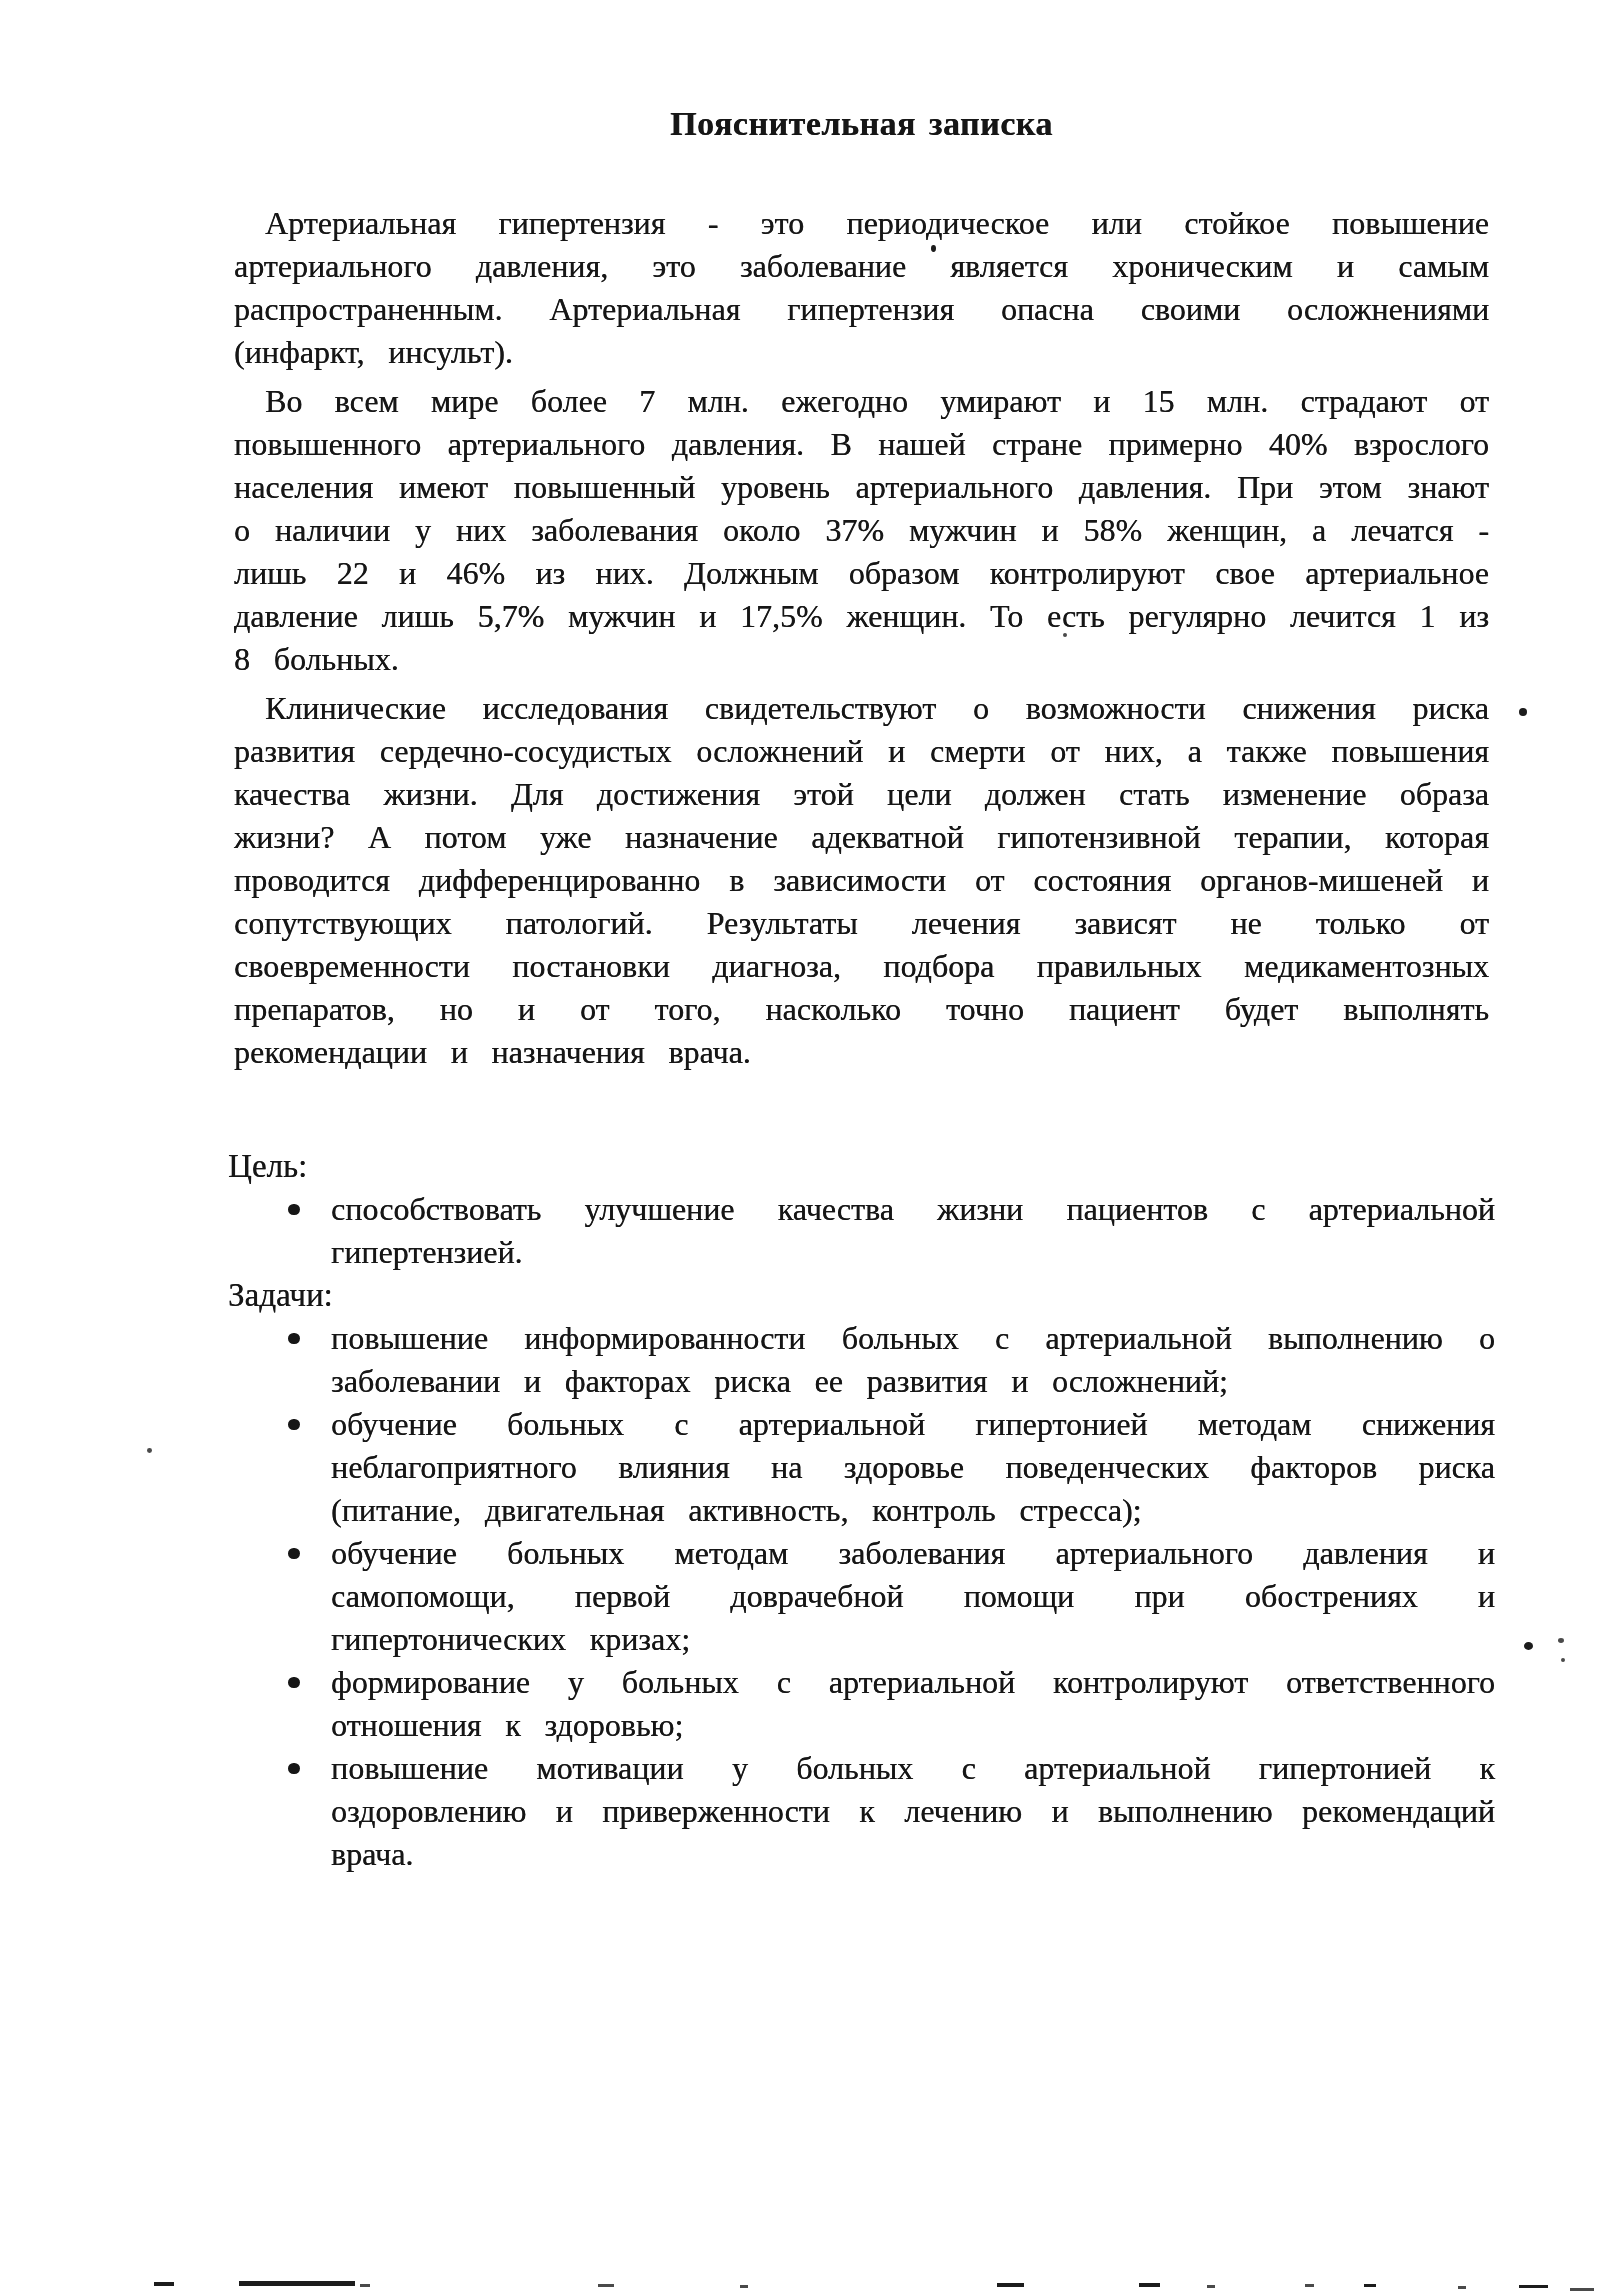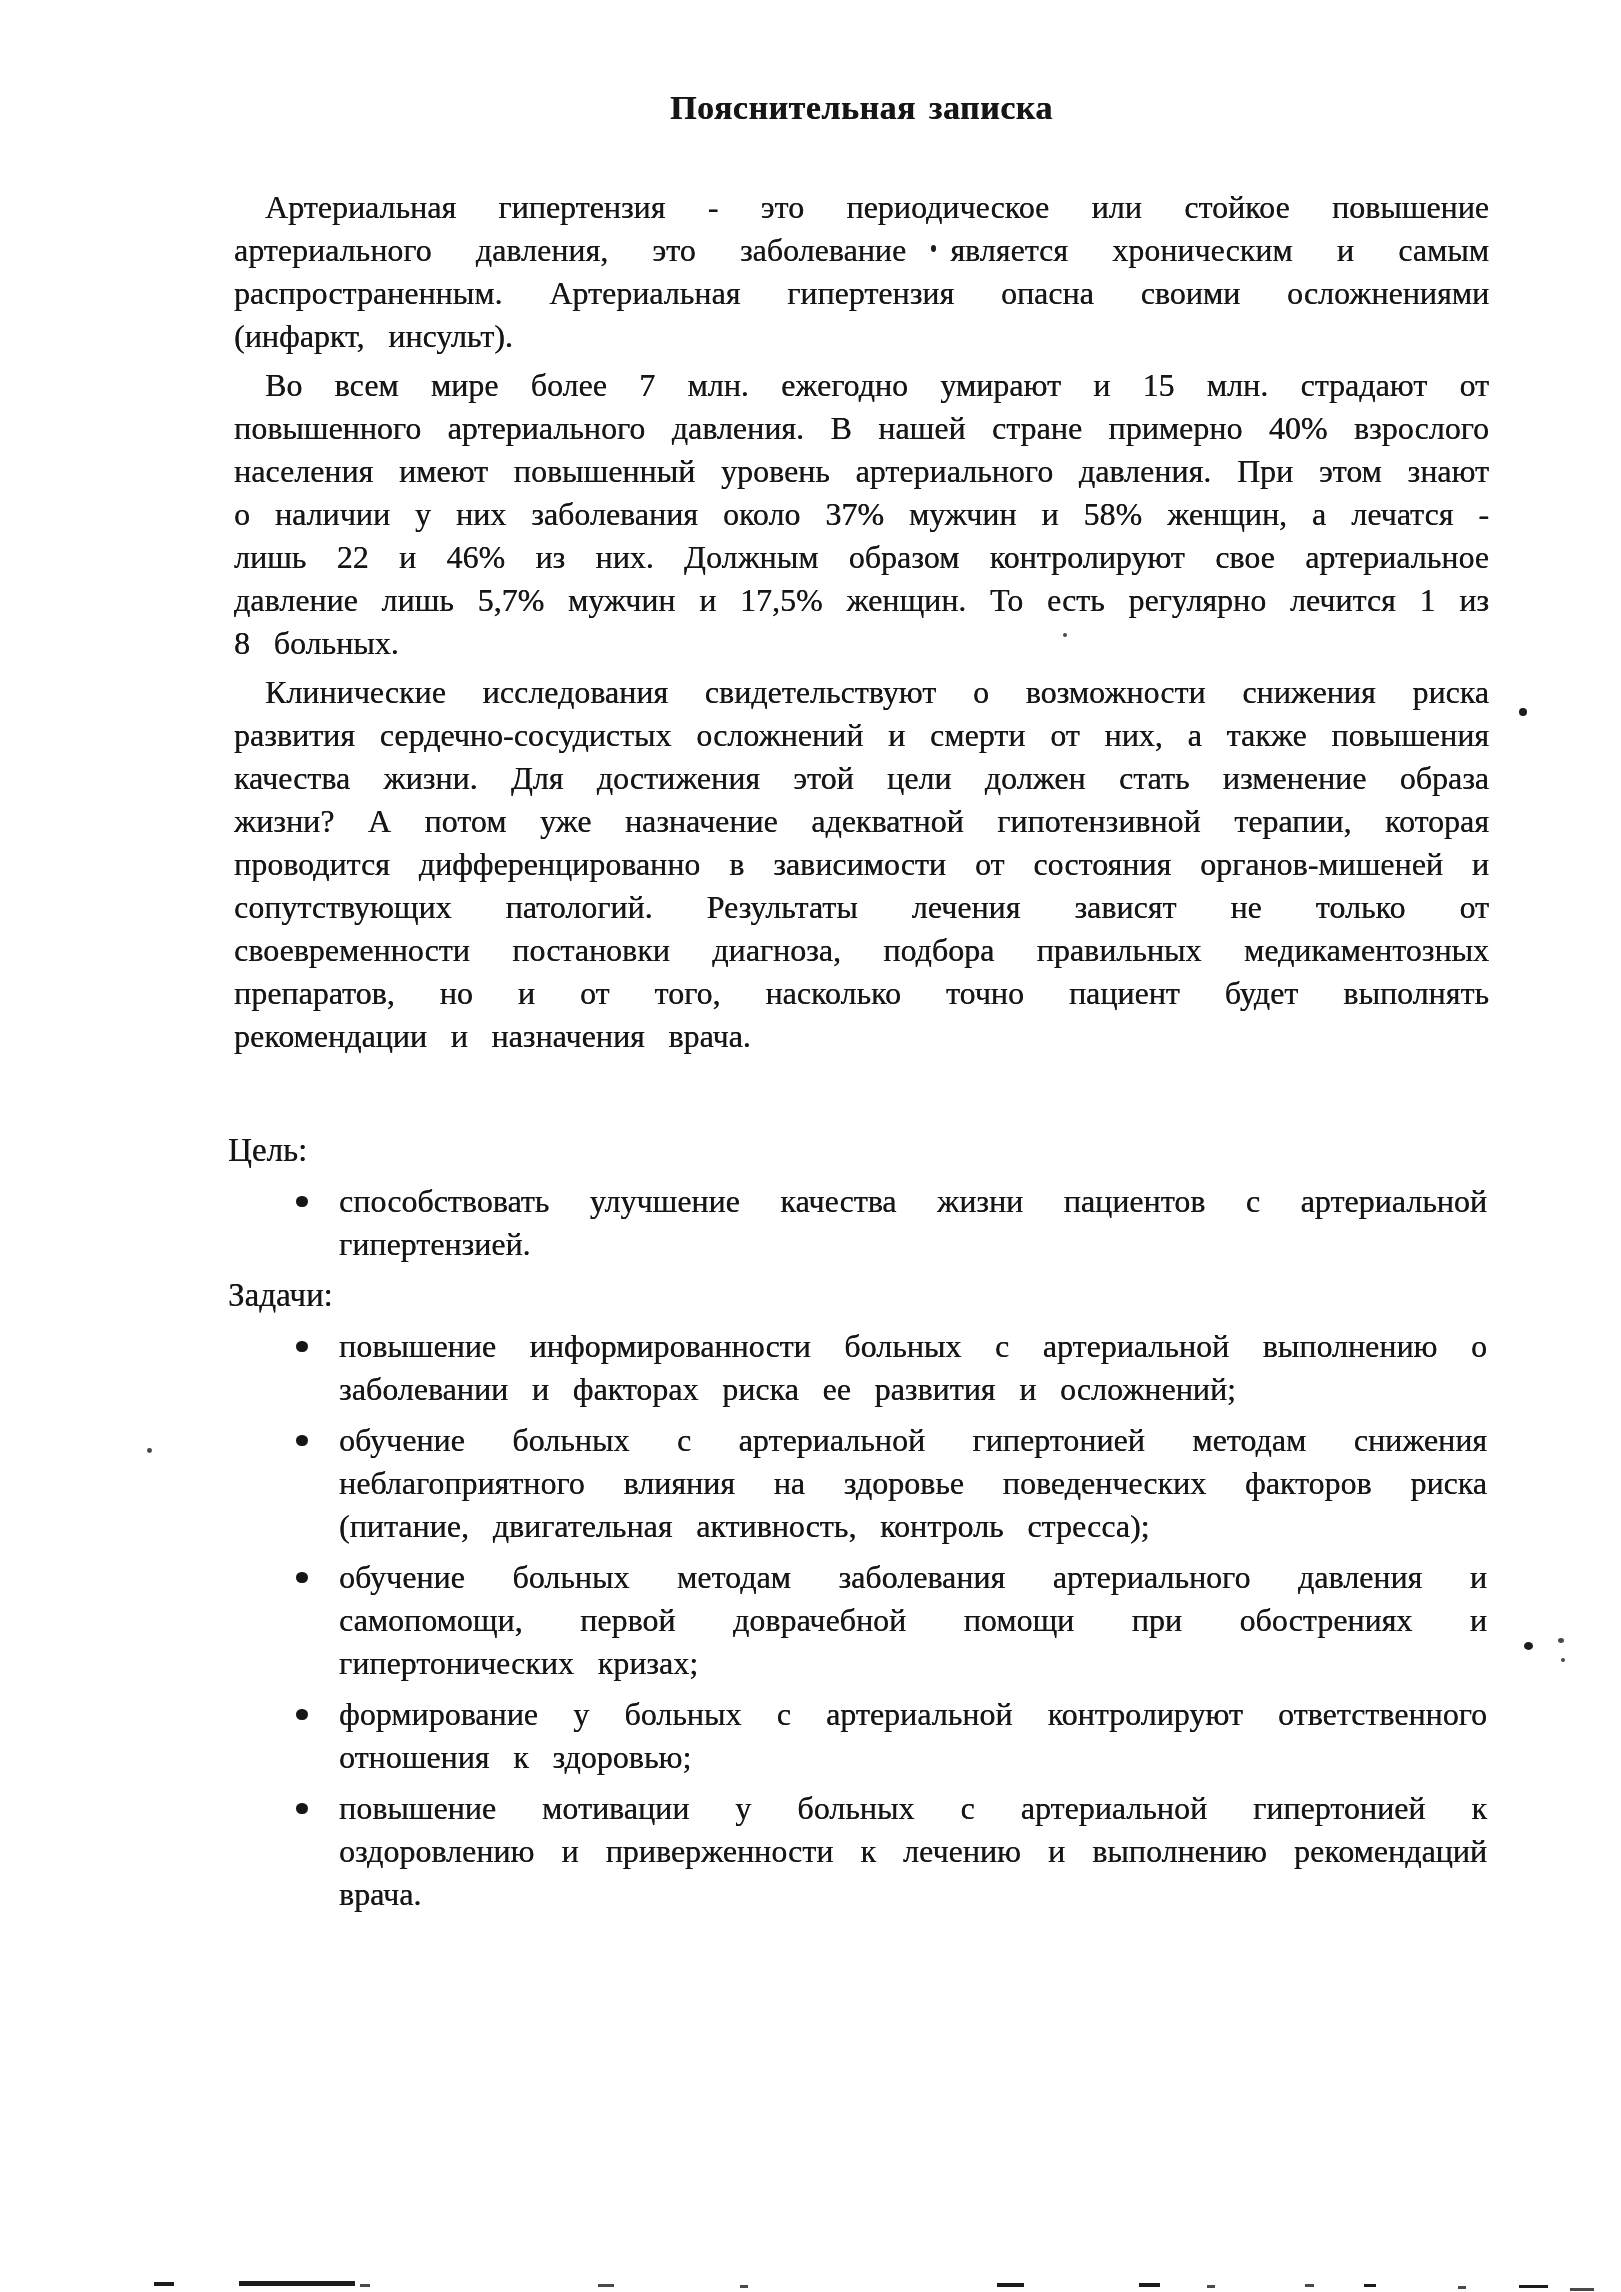--- a/index.html
+++ b/index.html
@@ -19,31 +19,31 @@
     color:#161616;
     font-size:32px; line-height:43px;
     text-align:justify;
     word-spacing:15.7px;
     text-shadow:0.3px 0.3px 0 #2a2a2a;
   }
   .doc-title {
     font-size:34px; font-weight:bold;
     text-align:center;
     word-spacing:3.9px;
-    margin:0 0 57px 0;
+    margin:16px 0 57px 0;
     letter-spacing:0.5px;
   }
   .para { margin:6px; text-indent:31px; }
   .sec-hdr {
     font-size:33px; font-weight:normal;
     margin:0; text-align:left; word-spacing:2px;
   }
   .hdr-goal { margin-top:71px; }
   .blist { list-style:none; margin:0; padding:0 0 0 103px; }
-  .blist li { position:relative; margin:8px; }
+  .blist li { position:relative; margin:0; }
   .blist li::before {
     content:""; position:absolute; left:-43px; top:15.7px;
     width:11.8px; height:11.8px; border-radius:50%;
     background:#161616;
   }
   
   .art { position:absolute; background:#1c1c1c; }
   .art.round { border-radius:50%; }
   .art.faint { background:#4a4a4a; }
 </style>

